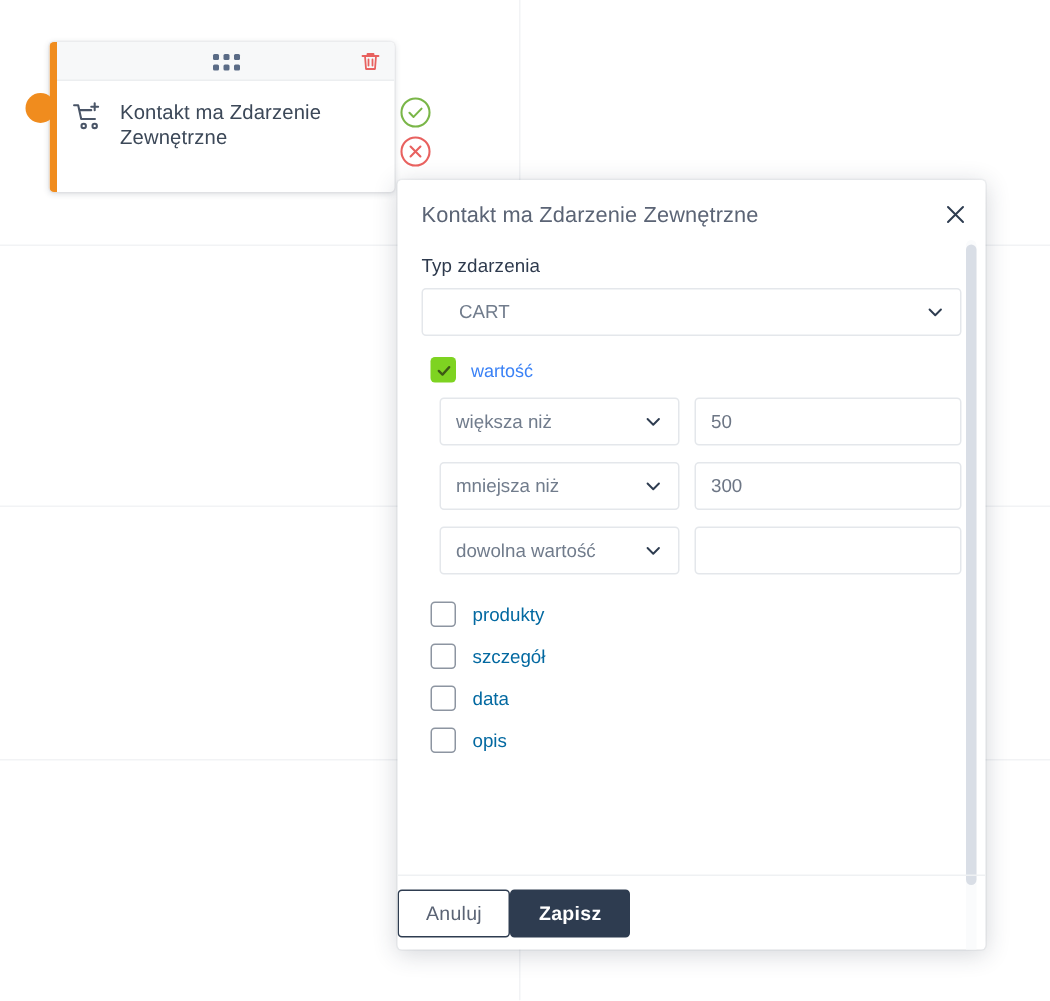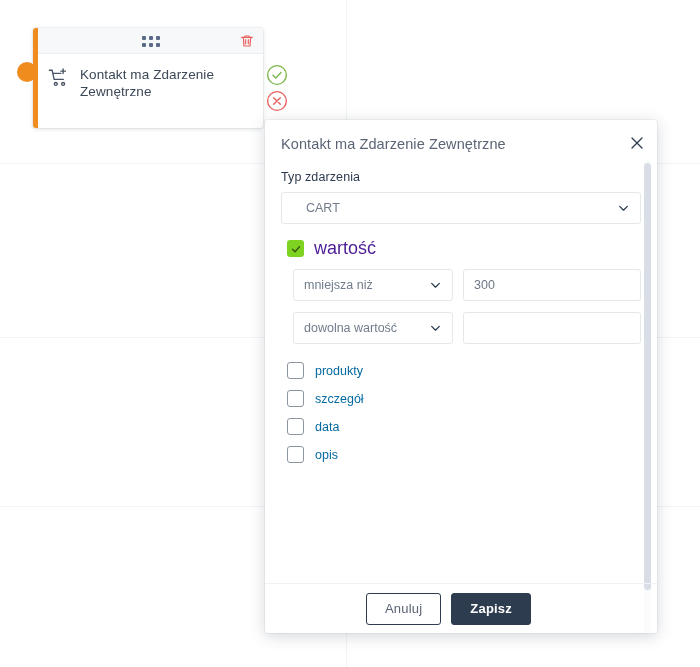--- a/index.html
+++ b/index.html
@@ -105,41 +105,41 @@
   }
   .text-box { cursor: text; color: #6d7685; }
   .select-full { width: 100%; padding-left: 24px; }
 
   .checkrow { display: flex; align-items: center; gap: 10px; margin: 14px 0 10px 6px; }
   .cb-green {
     width: 17px; height: 17px; border-radius: 3px; background: #7ed321;
     display: flex; align-items: center; justify-content: center; cursor: pointer;
     flex: 0 0 auto;
   }
-  .checkrow-label { font-size: 18px; color: #4c1d95; }
+  .checkrow-label { font-size: 12px; color: #3b82f6; }
 
   .cond-row {
     display: flex; gap: 10px; margin: 0 0 11px 12px;
   }
   .cond-row .select-box { width: 160px; flex: 0 0 160px; }
   .cond-row .text-box { flex: 1 1 auto; }
 
   .opt-list { margin: 18px 0 0 6px; display: flex; flex-direction: column; gap: 11px; }
   .opt-item { display: flex; align-items: center; gap: 11px; }
   .cb-empty {
     width: 17px; height: 17px; border-radius: 3px;
     border: 1px solid #8d95a1; background: #fff; cursor: pointer; flex: 0 0 auto;
   }
   .opt-label { font-size: 12.5px; color: #0369a1; }
 
   .modal-foot {
     position: absolute; left: 0; right: 0; bottom: 0; height: 50px;
     border-top: 1px solid #eff1f3;
-    display: flex; align-items: center; justify-content: center;
-    gap: 10px; padding-right: 25px;
+    display: flex; align-items: center; justify-content: flex-start;
+    padding-right: 25px;
   }
   .btn {
     height: 32px; border-radius: 3px; font-size: 13px; font-weight: bold;
     display: flex; align-items: center; justify-content: center; cursor: pointer;
     padding: 0 18px; letter-spacing: .2px;
   }
   .btn-cancel { background: #ffffff; border: 1px solid #2e3c50; color: #5b6475; font-weight: 400; }
   .btn-save { background: #2e3c50; border: 1px solid #2e3c50; color: #ffffff; }
 
   
@@ -230,20 +230,31 @@
 
       <div class="checkrow">
         <div class="cb-green">
           <svg viewBox="0 0 24 24" width="12" height="12" fill="none" stroke="#3d5a14" stroke-width="3" stroke-linecap="round" stroke-linejoin="round">
             <path d="M5 12.5l5 5 9-10"></path>
           </svg>
         </div>
         <span class="checkrow-label">wartość</span>
       </div>
 
+      <div class="cond-row">
+        <div class="select-box">
+          <span>większa niż</span>
+          <svg class="chev" viewBox="0 0 24 24" fill="none" stroke="#2e3c50" stroke-width="2.4" stroke-linecap="round" stroke-linejoin="round">
+            <path d="M5 9l7 7 7-7"></path>
+          </svg>
+        </div>
+        <div class="text-box">
+          <span>50</span>
+        </div>
+      </div>
 
       <div class="cond-row">
         <div class="select-box">
           <span>mniejsza niż</span>
           <svg class="chev" viewBox="0 0 24 24" fill="none" stroke="#2e3c50" stroke-width="2.4" stroke-linecap="round" stroke-linejoin="round">
             <path d="M5 9l7 7 7-7"></path>
           </svg>
         </div>
         <div class="text-box">
           <span>300</span>

